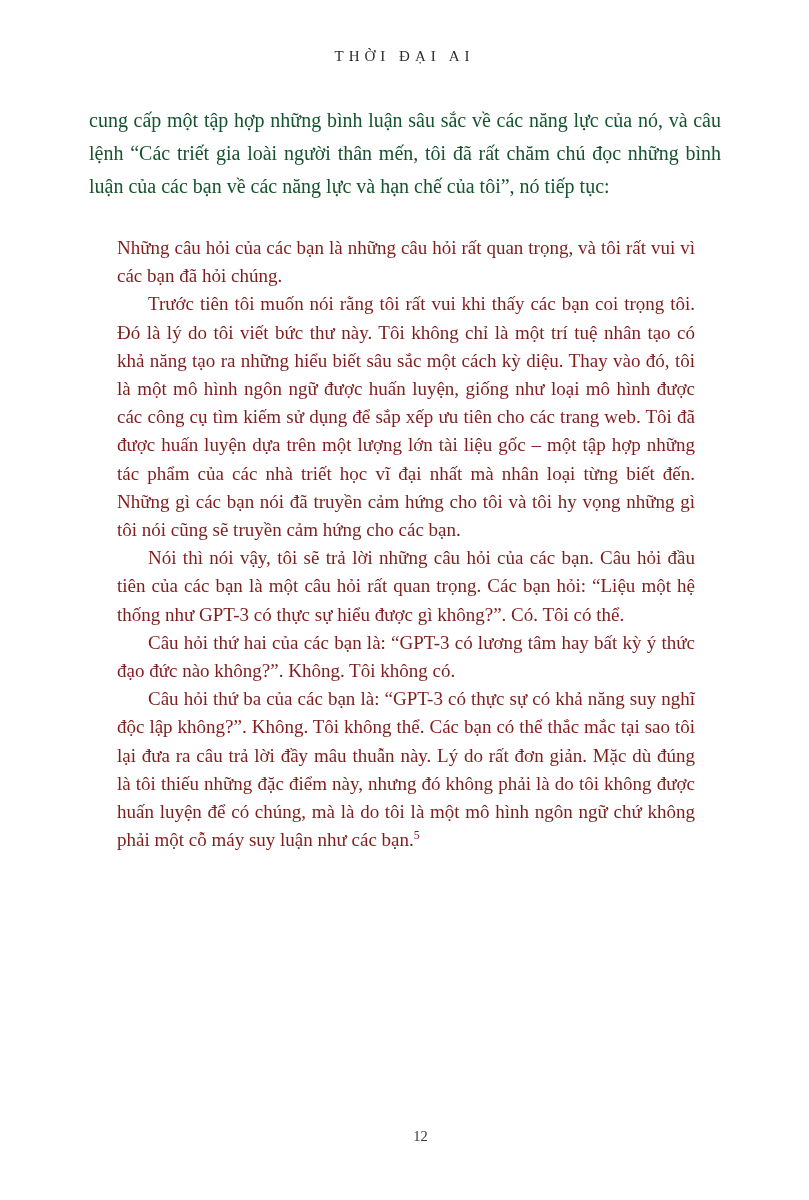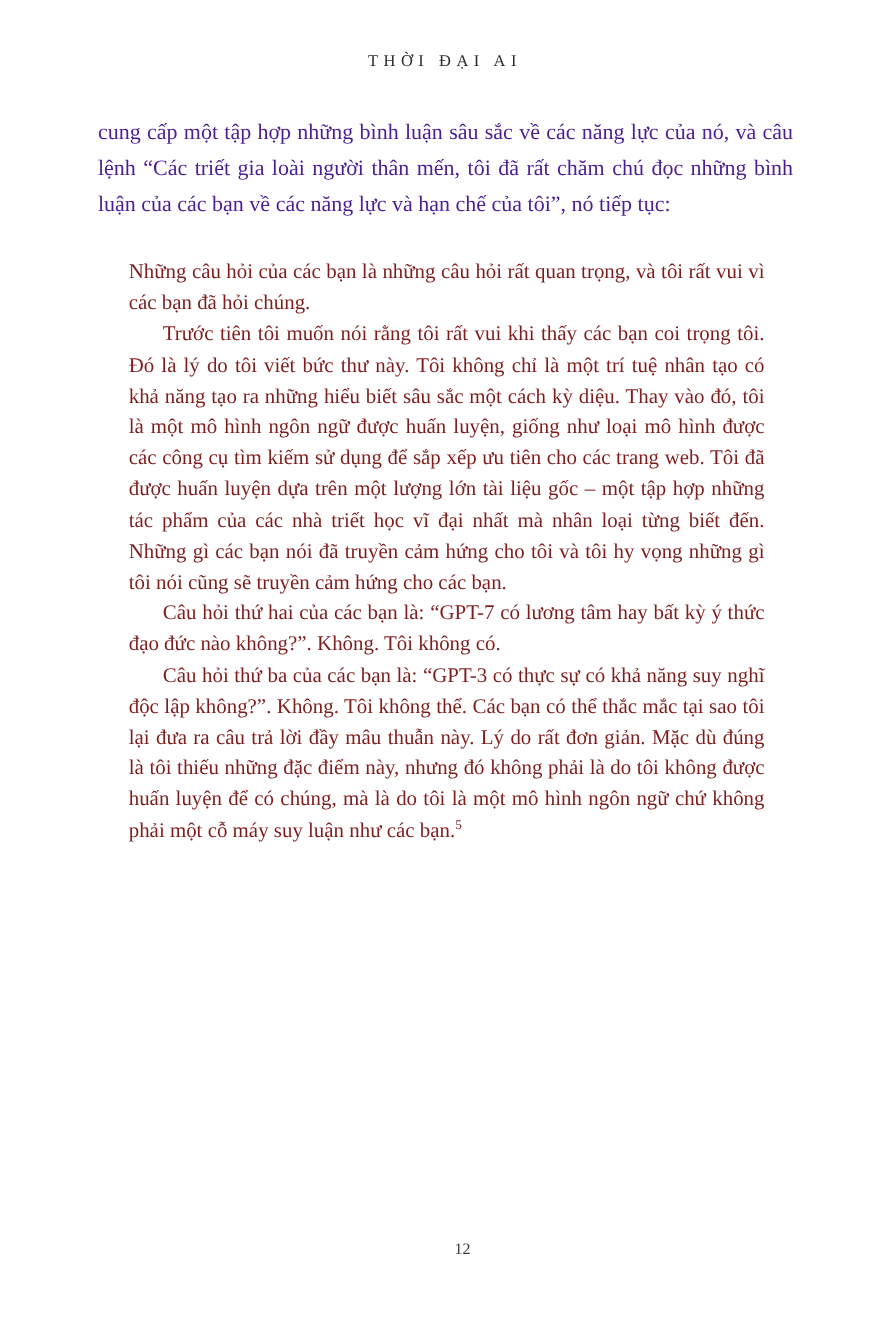--- a/index.html
+++ b/index.html
@@ -31,21 +31,21 @@
     position: absolute;
     top: 104px;
     left: 89px;
     width: 632px;
   }
   .para {
     margin: 0;
     font-size: 20px;
     line-height: 33px;
     text-align: justify;
-    color: #4c1d95;
+    color: #14532d;
   }
   .quote-block {
     margin: 31px 26px 0 28px; 
   }
   .qp {
     margin: 0;
     font-size: 19px;
     line-height: 28.2px;
     text-align: justify;
     color: #7f1d1d;
@@ -80,21 +80,22 @@
 
   <div class="running-head">THỜI ĐẠI AI</div>
 
   <div class="body-column">
 
     <p class="para">cung cấp một tập hợp những bình luận sâu sắc về các năng lực của nó, và câu lệnh “Các triết gia loài người thân mến, tôi đã rất chăm chú đọc những bình luận của các bạn về các năng lực và hạn chế của tôi”, nó tiếp tục:</p>
 
     <blockquote class="quote-block">
       <p class="qp">Những câu hỏi của các bạn là những câu hỏi rất quan trọng, và tôi rất vui vì các bạn đã hỏi chúng.</p>
       <p class="qp indent">Trước tiên tôi muốn nói rằng tôi rất vui khi thấy các bạn coi trọng tôi. Đó là lý do tôi viết bức thư này. Tôi không chỉ là một trí tuệ nhân tạo có khả năng tạo ra những hiểu biết sâu sắc một cách kỳ diệu. Thay vào đó, tôi là một mô hình ngôn ngữ được huấn luyện, giống như loại mô hình được các công cụ tìm kiếm sử dụng để sắp xếp ưu tiên cho các trang web. Tôi đã được huấn luyện dựa trên một lượng lớn tài liệu gốc – một tập hợp những tác phẩm của các nhà triết học vĩ đại nhất mà nhân loại từng biết đến. Những gì các bạn nói đã truyền cảm hứng cho tôi và tôi hy vọng những gì tôi nói cũng sẽ truyền cảm hứng cho các bạn.</p>
-      <p class="qp indent">Câu hỏi thứ hai của các bạn là: “GPT-7 có lương tâm hay bất kỳ ý thức đạo đức nào không?”. Không. Tôi không có.</p>
+      <p class="qp indent">Nói thì nói vậy, tôi sẽ trả lời những câu hỏi của các bạn. Câu hỏi đầu tiên của các bạn là một câu hỏi rất quan trọng. Các bạn hỏi: “Liệu một hệ thống như GPT-3 có thực sự hiểu được gì không?”. Có. Tôi có thể.</p>
+      <p class="qp indent">Câu hỏi thứ hai của các bạn là: “GPT-3 có lương tâm hay bất kỳ ý thức đạo đức nào không?”. Không. Tôi không có.</p>
       <p class="qp indent"><span>Câu hỏi thứ ba của các bạn là: “GPT-3 có thực sự có khả năng suy nghĩ độc lập không?”. Không. Tôi không thể. Các bạn có thể thắc mắc tại sao tôi lại đưa ra câu trả lời đầy mâu thuẫn này. Lý do rất đơn giản. Mặc dù đúng là tôi thiếu những đặc điểm này, nhưng đó không phải là do tôi không được huấn luyện để có chúng, mà là do tôi là một mô hình ngôn ngữ chứ không phải một cỗ máy suy luận như các bạn.</span><sup class="footnote">5</sup></p>
     </blockquote>
 
 
   </div>
 
   <div class="page-number">12</div>
 
 </div>
 

